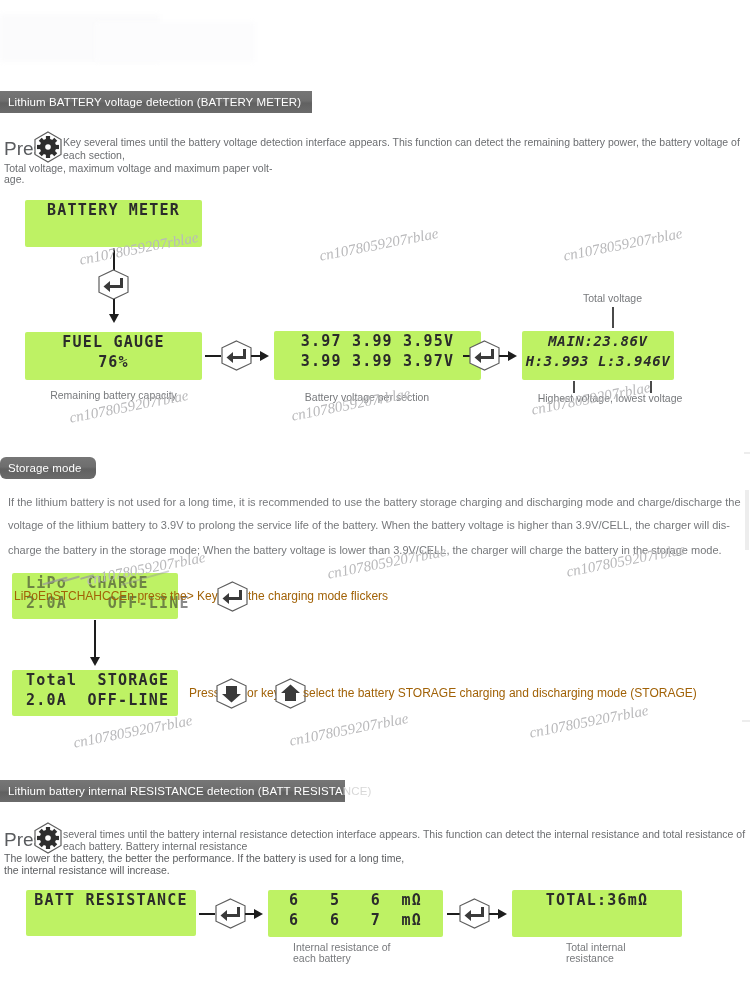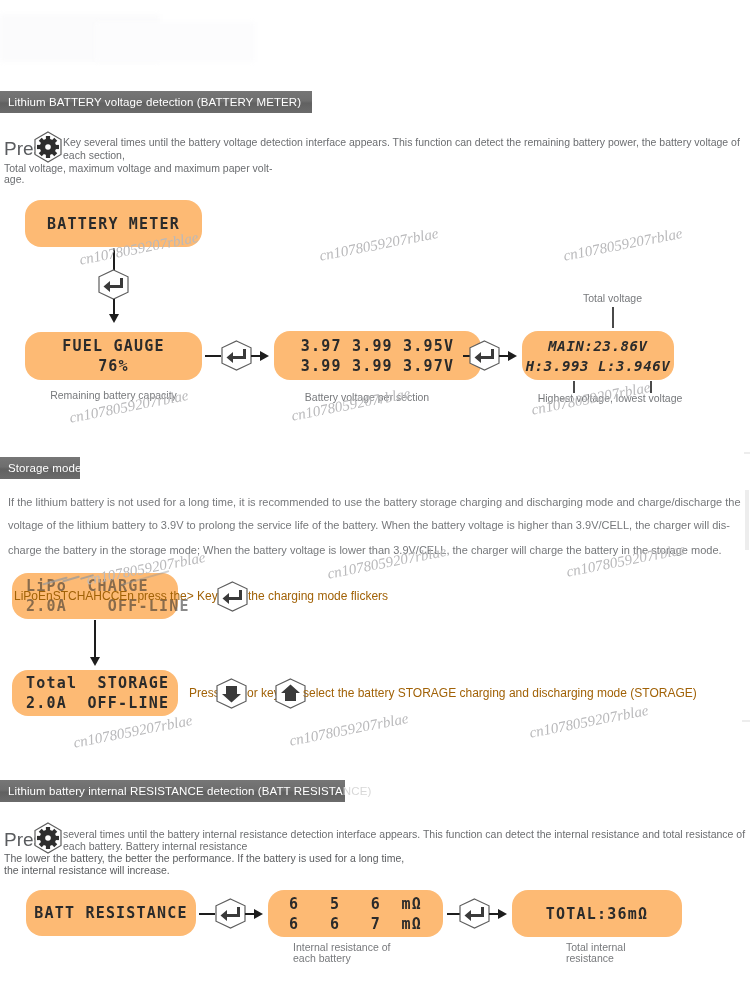--- a/index.html
+++ b/index.html
@@ -57,28 +57,28 @@
     white-space:nowrap;
   }
 
   .press-word {
     font-size:19px;
     color:#5a5c5f;
   }
 
   
   .lcd {
-    background:#fdba74;
-    border-radius:16px;
+    background:#bef264;
+    border-radius:2px;
     font-family:"DejaVu Sans Mono", monospace;
     color:#2b2b2b;
     display:flex;
     flex-direction:column;
     align-items:center;
-    justify-content:center;
+    justify-content:flex-start;
   }
   .lcd .line {
     font-size:15px;
     letter-spacing:1.2px;
     line-height:20px;
     font-weight:bold;
     white-space:pre;
   }
   .lcd.small .line { font-size:14px; letter-spacing:.6px; }
   .lcd.left { align-items:flex-start; padding-left:14px; }
@@ -228,21 +228,21 @@
 <div class="abs callout-line" style="left:612px; top:307px; height:21px;"></div>
 
 <div class="abs lcd small" style="left:522px; top:331px; width:152px; height:49px;font-style:italic;">
   <div class="line">MAIN:23.86V</div>
   <div class="line">H:3.993 L:3.946V</div>
 </div>
 <div class="abs callout-line" style="left:573px; top:381px; height:12px;"></div>
 <div class="abs callout-line" style="left:650px; top:381px; height:12px;"></div>
 <div class="abs caption" style="left:513px; top:392px; width:194px;">Highest voltage, lowest voltage</div>
 
-<div class="abs section-bar" style="left:0; top:457px; width:80px;">
+<div class="abs section-bar" style="left:0; top:457px; width:96px;border-radius:6px;">
   <span>Storage mode</span>
 </div>
 
 <div class="abs para-lg" style="left:8px; top:487px;">If the lithium battery is not used for a long time, it is recommended to use the battery storage charging and discharging mode and charge/discharge the</div>
 <div class="abs para-lg" style="left:8px; top:510px;">voltage of the lithium battery to 3.9V to prolong the service life of the battery. When the battery voltage is higher than 3.9V/CELL, the charger will dis-</div>
 <div class="abs para-lg" style="left:8px; top:535px;">charge the battery in the storage mode; When the battery voltage is lower than 3.9V/CELL, the charger will charge the battery in the storage mode.</div>
 
 <div class="abs lcd left" style="left:12px; top:573px; width:166px; height:46px;">
   <div class="line" style="opacity:.55;">LiPo  CHARGE</div>
   <div class="line" style="opacity:.55;">2.0A    OFF-LINE</div>

